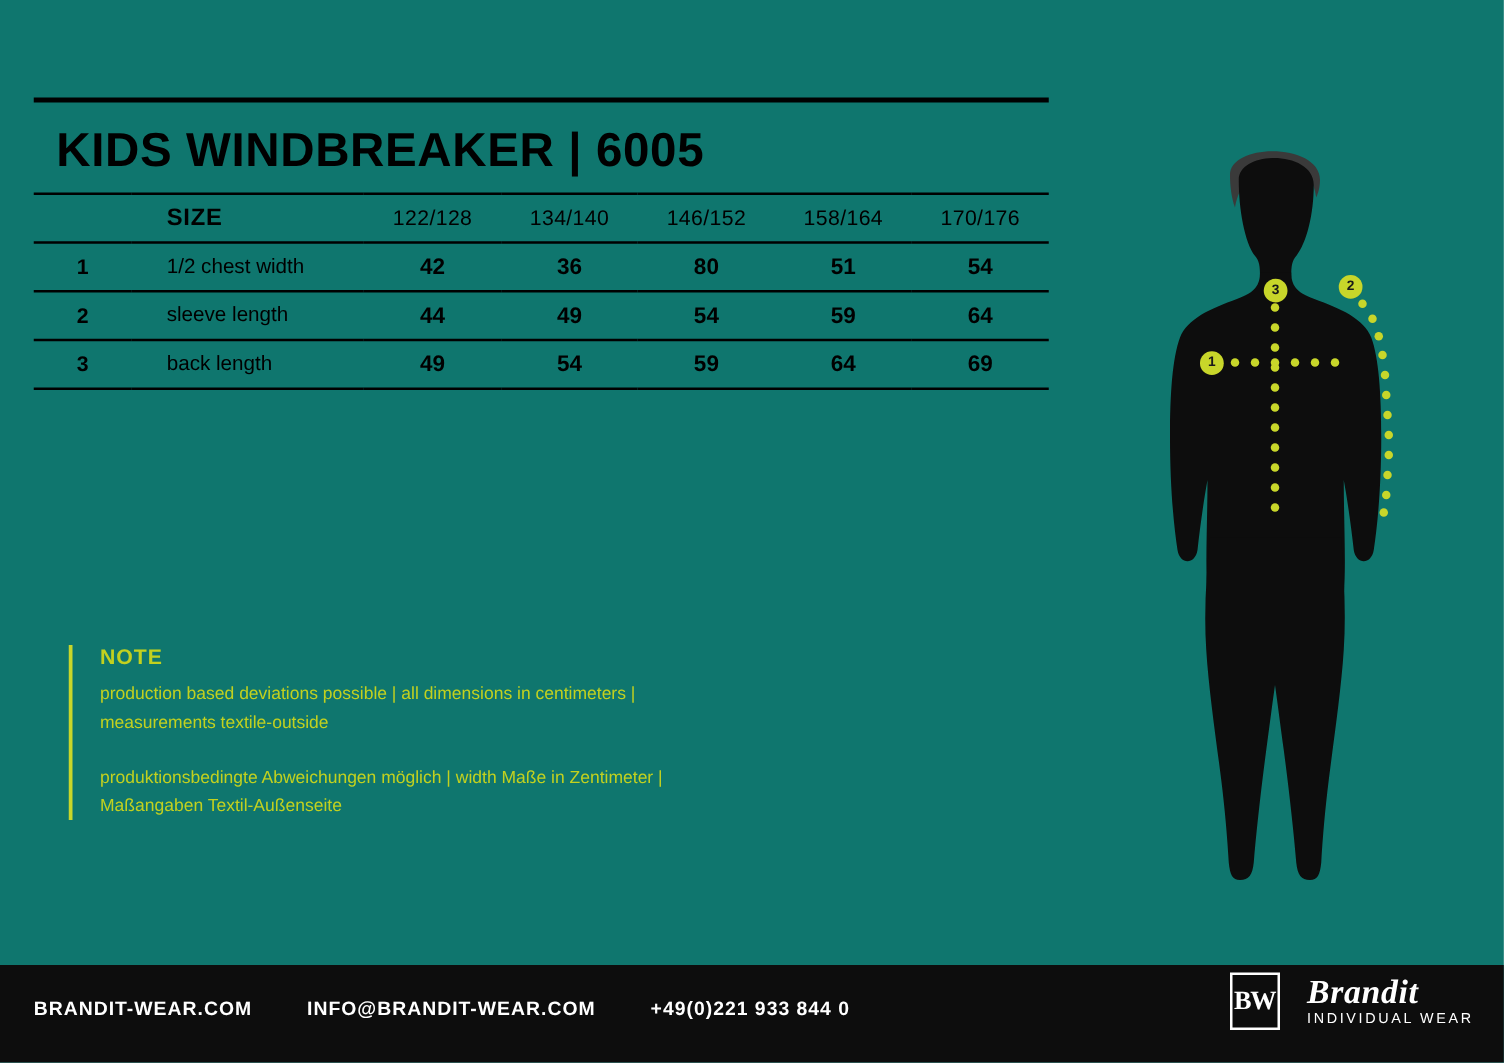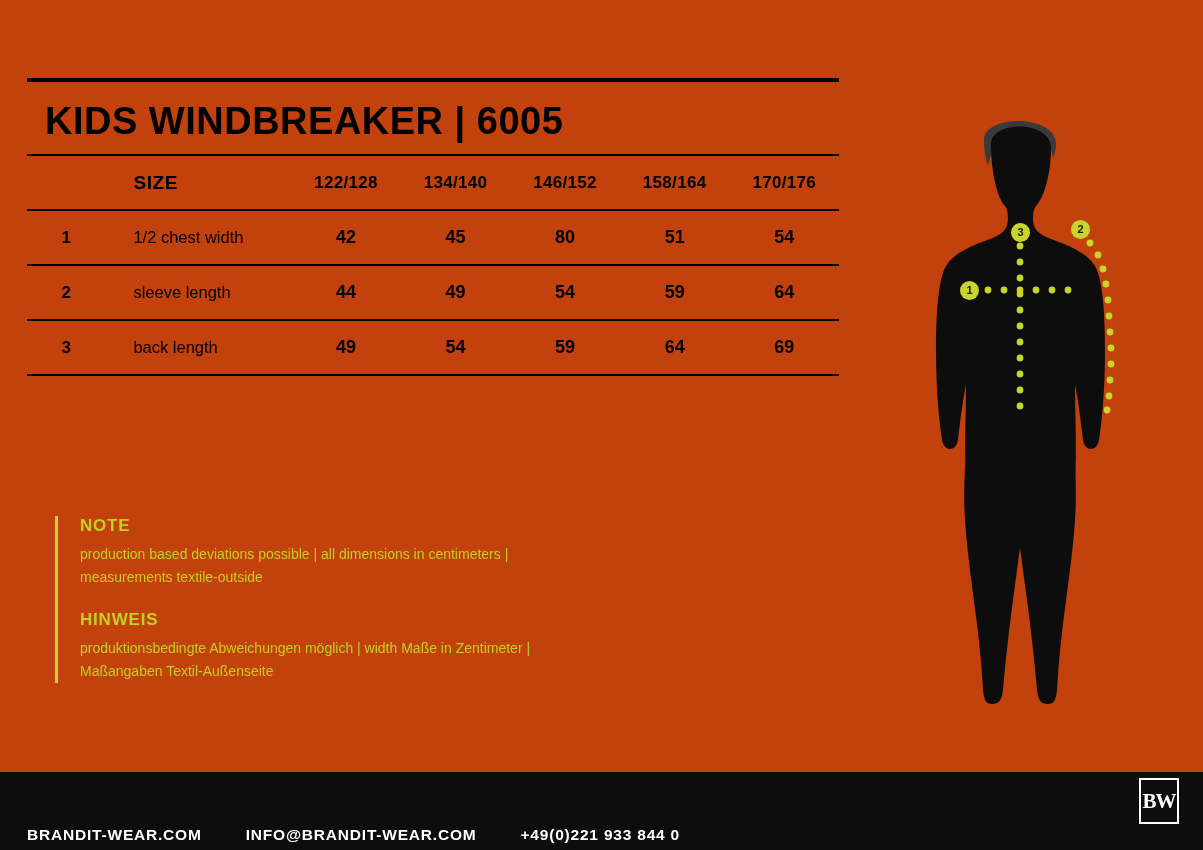--- a/index.html
+++ b/index.html
@@ -9,21 +9,21 @@
     height: 850px;
     background: #ffffff;
     font-family: "Liberation Sans", sans-serif;
     overflow: hidden;
     position: relative;
   }
   .page {
     position: relative;
     width: 1203px;
     height: 850px;
-    background: #c2410c;
+    background: #0f766e;
   }
 
   
   .left {
     position: absolute;
     left: 27px;
     top: 78px;
     width: 812px;
   }
   .title-rule-top {
@@ -40,41 +40,41 @@
     white-space: nowrap;
   }
   table.sizechart {
     border-collapse: collapse;
     width: 812px;
     table-layout: fixed;
   }
   table.sizechart th, table.sizechart td {
     border-top: 2px solid #000000;
     padding: 0;
-    height: 55px;
+    height: 39px;
     vertical-align: middle;
     color: #000000;
   }
   table.sizechart tr:last-child td {
     border-bottom: 2px solid #000000;
   }
   .col-idx { width: 78px; text-align: center; }
   .col-label { width: 185px; text-align: left; }
   .col-size { width: 109px; text-align: center; }
 
   th.head-size {
     font-size: 19px;
     font-weight: bold;
     letter-spacing: 0.6px;
     text-align: left;
     padding-left: 28px !important;
   }
   th.head-val {
     font-size: 17px;
-    font-weight: bold;
+    font-weight: normal;
     letter-spacing: 0.3px;
   }
   td.idx {
     font-size: 17px;
     font-weight: bold;
   }
   td.label {
     font-size: 16.5px;
     font-weight: normal;
     padding-left: 28px !important;
@@ -139,21 +139,21 @@
     height: 78px;
     background: #0d0d0d;
     color: #ffffff;
   }
   .footer-items {
     position: absolute;
     left: 27px;
     top: 0;
     height: 72px;
     display: flex;
-    align-items: flex-end;
+    align-items: center;
     gap: 44px;
   }
   .footer-items span {
     font-size: 15.5px;
     font-weight: bold;
     letter-spacing: 0.8px;
   }
   .brand {
     position: absolute;
     right: 24px;
@@ -216,21 +216,21 @@
           <th class="col-size head-val">146/152</th>
           <th class="col-size head-val">158/164</th>
           <th class="col-size head-val">170/176</th>
         </tr>
       </thead>
       <tbody>
         <tr>
           <td class="col-idx idx">1</td>
           <td class="col-label label">1/2 chest width</td>
           <td class="col-size val">42</td>
-          <td class="col-size val">45</td>
+          <td class="col-size val">36</td>
           <td class="col-size val">80</td>
           <td class="col-size val">51</td>
           <td class="col-size val">54</td>
         </tr>
         <tr>
           <td class="col-idx idx">2</td>
           <td class="col-label label">sleeve length</td>
           <td class="col-size val">44</td>
           <td class="col-size val">49</td>
           <td class="col-size val">54</td>
@@ -250,21 +250,20 @@
     </table>
   </div>
 
   <div class="notes">
     <div class="note-block">
       <div class="note-head">NOTE</div>
       <div class="note-line">production based deviations possible | all dimensions in centimeters |</div>
       <div class="note-line">measurements textile-outside</div>
     </div>
     <div class="note-block">
-      <div class="note-head">HINWEIS</div>
       <div class="note-line">produktionsbedingte Abweichungen möglich | width Maße in Zentimeter |</div>
       <div class="note-line">Maßangaben Textil-Außenseite</div>
     </div>
   </div>
 
   <div class="figure-wrap">
     <svg width="230" height="620" viewBox="0 0 230 620">
 
       <path d="M79 40 C79 14 151 14 151 44 C151 52 148 58 148 58 C146 44 140 36 128 34 C112 31 96 36 90 47 C86 54 84 60 83 66 C80 58 79 48 79 40 Z" fill="#3a3a3a"></path>
 
@@ -354,16 +353,20 @@
   <div class="footer">
     <div class="footer-items">
       <span>BRANDIT-WEAR.COM</span>
       <span>INFO@BRANDIT-WEAR.COM</span>
       <span>+49(0)221 933 844 0</span>
     </div>
     <div class="brand">
       <div class="brand-mark">
         <div class="bw">BW</div>
       </div>
+      <div class="brand-text">
+        <div class="brand-name">Brandit</div>
+        <div class="brand-sub">INDIVIDUAL WEAR</div>
+      </div>
     </div>
   </div>
 
 </div>
 
 </body></html>

